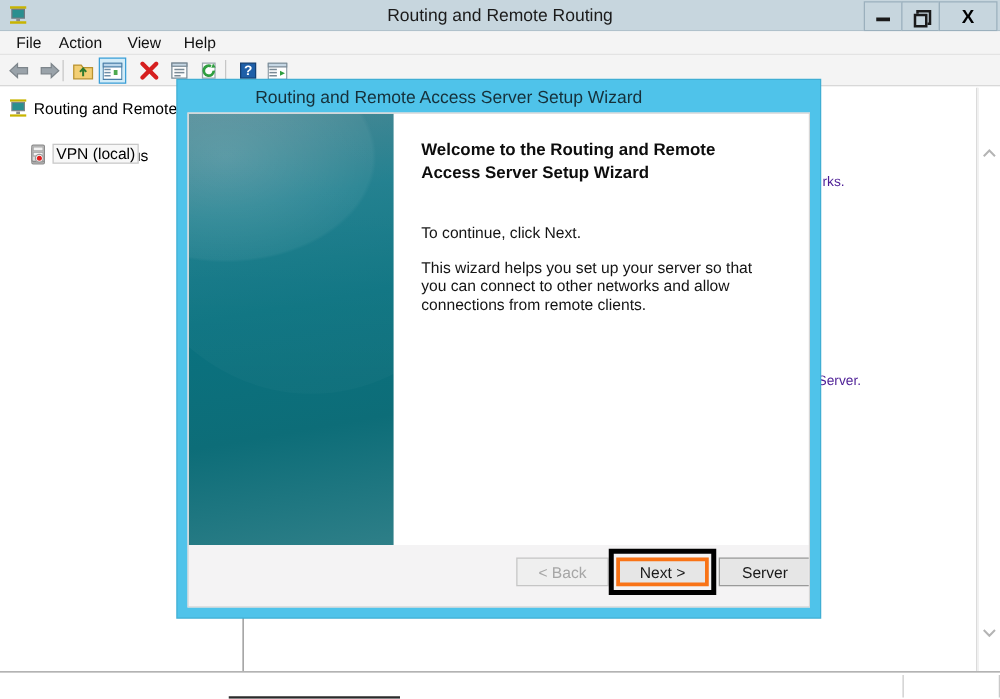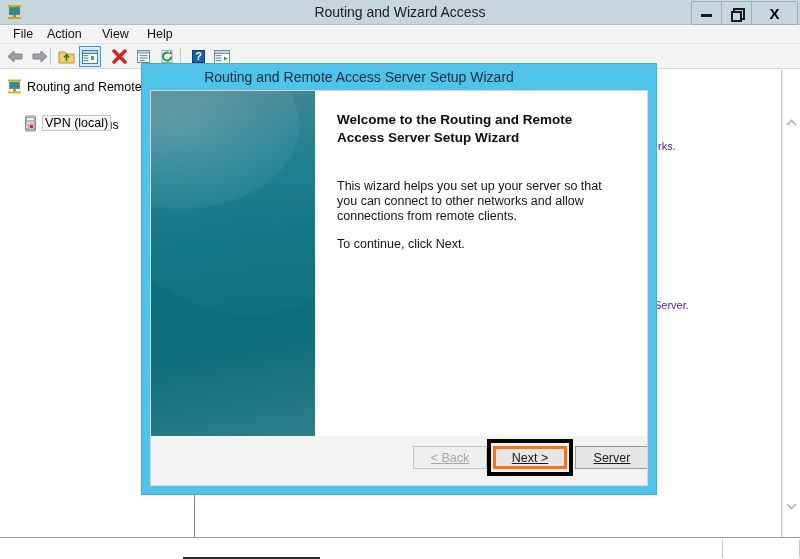--- a/index.html
+++ b/index.html
@@ -191,21 +191,20 @@
     position: absolute; left: 0; bottom: 0; right: 0; height: 49px;
     background: #f4f3f4;
   }
   .btn {
     position: absolute; top: 10px; width: 74px; height: 23px;
     background: #e6e6e6;
     border: 1px solid #9a9a9a;
     font-size: 12.5px; color: #1a1a1a;
     display: flex; align-items: center; justify-content: center;
     box-sizing: border-box;
-    text-decoration: underline;
   }
   .btn.disabled { color: #a6a6a6; border-color: #c5c5c5; background: #efefef; }
   .btn.default { border: 3px solid #f97316; }
   .focus-ring {
     position: absolute; top: 3px; width: 86px; height: 37px;
     border: 4px solid #000000;
     box-sizing: border-box;
   }
 
   
@@ -219,21 +218,21 @@
   <div class="titlebar">
     <div class="title-icon">
       <svg width="17" height="17" viewBox="0 0 17 17">
         <rect x="2" y="1" width="13" height="2" fill="#c8b400"></rect>
         <rect x="3" y="3" width="11" height="8" fill="#6f7a80"></rect>
         <rect x="4" y="4" width="9" height="6" fill="#2a8f8f"></rect>
         <rect x="7" y="11" width="3" height="2" fill="#8a8a8a"></rect>
         <rect x="2" y="13" width="13" height="2" fill="#c8b400"></rect>
       </svg>
     </div>
-    <div class="title-text">Routing and Wizard Access</div>
+    <div class="title-text">Routing and Remote Routing</div>
     <div class="wincontrols">
       <div class="winbtn">
           <span class="minus"></span>
         </div>
       <div class="winbtn">
           <span class="restore"></span>
         </div>
       <div class="winbtn close">X</div>
     </div>
   </div>
@@ -383,22 +382,22 @@
   </div>
 
   <div class="dialog">
     <div class="dlg-title">Routing and Remote Access Server Setup Wizard</div>
 
     <div class="dlg-body">
       <div class="banner"></div>
 
       <div class="dlg-content">
         <div class="wz-heading">Welcome to the Routing and Remote Access Server Setup Wizard</div>
+        <div class="wz-para">To continue, click Next.</div>
         <div class="wz-para">This wizard helps you set up your server so that you can connect to other networks and allow connections from remote clients.</div>
-        <div class="wz-para">To continue, click Next.</div>
       </div>
 
       <div class="dlg-buttons">
         <div class="btn disabled" style="left:262px">&lt; Back</div>
         <div class="focus-ring" style="left:336px"></div>
         <div class="btn default" style="left:342px">Next &gt;</div>
         <div class="btn" style="left:424px">Server</div>
       </div>
     </div>
   </div>

